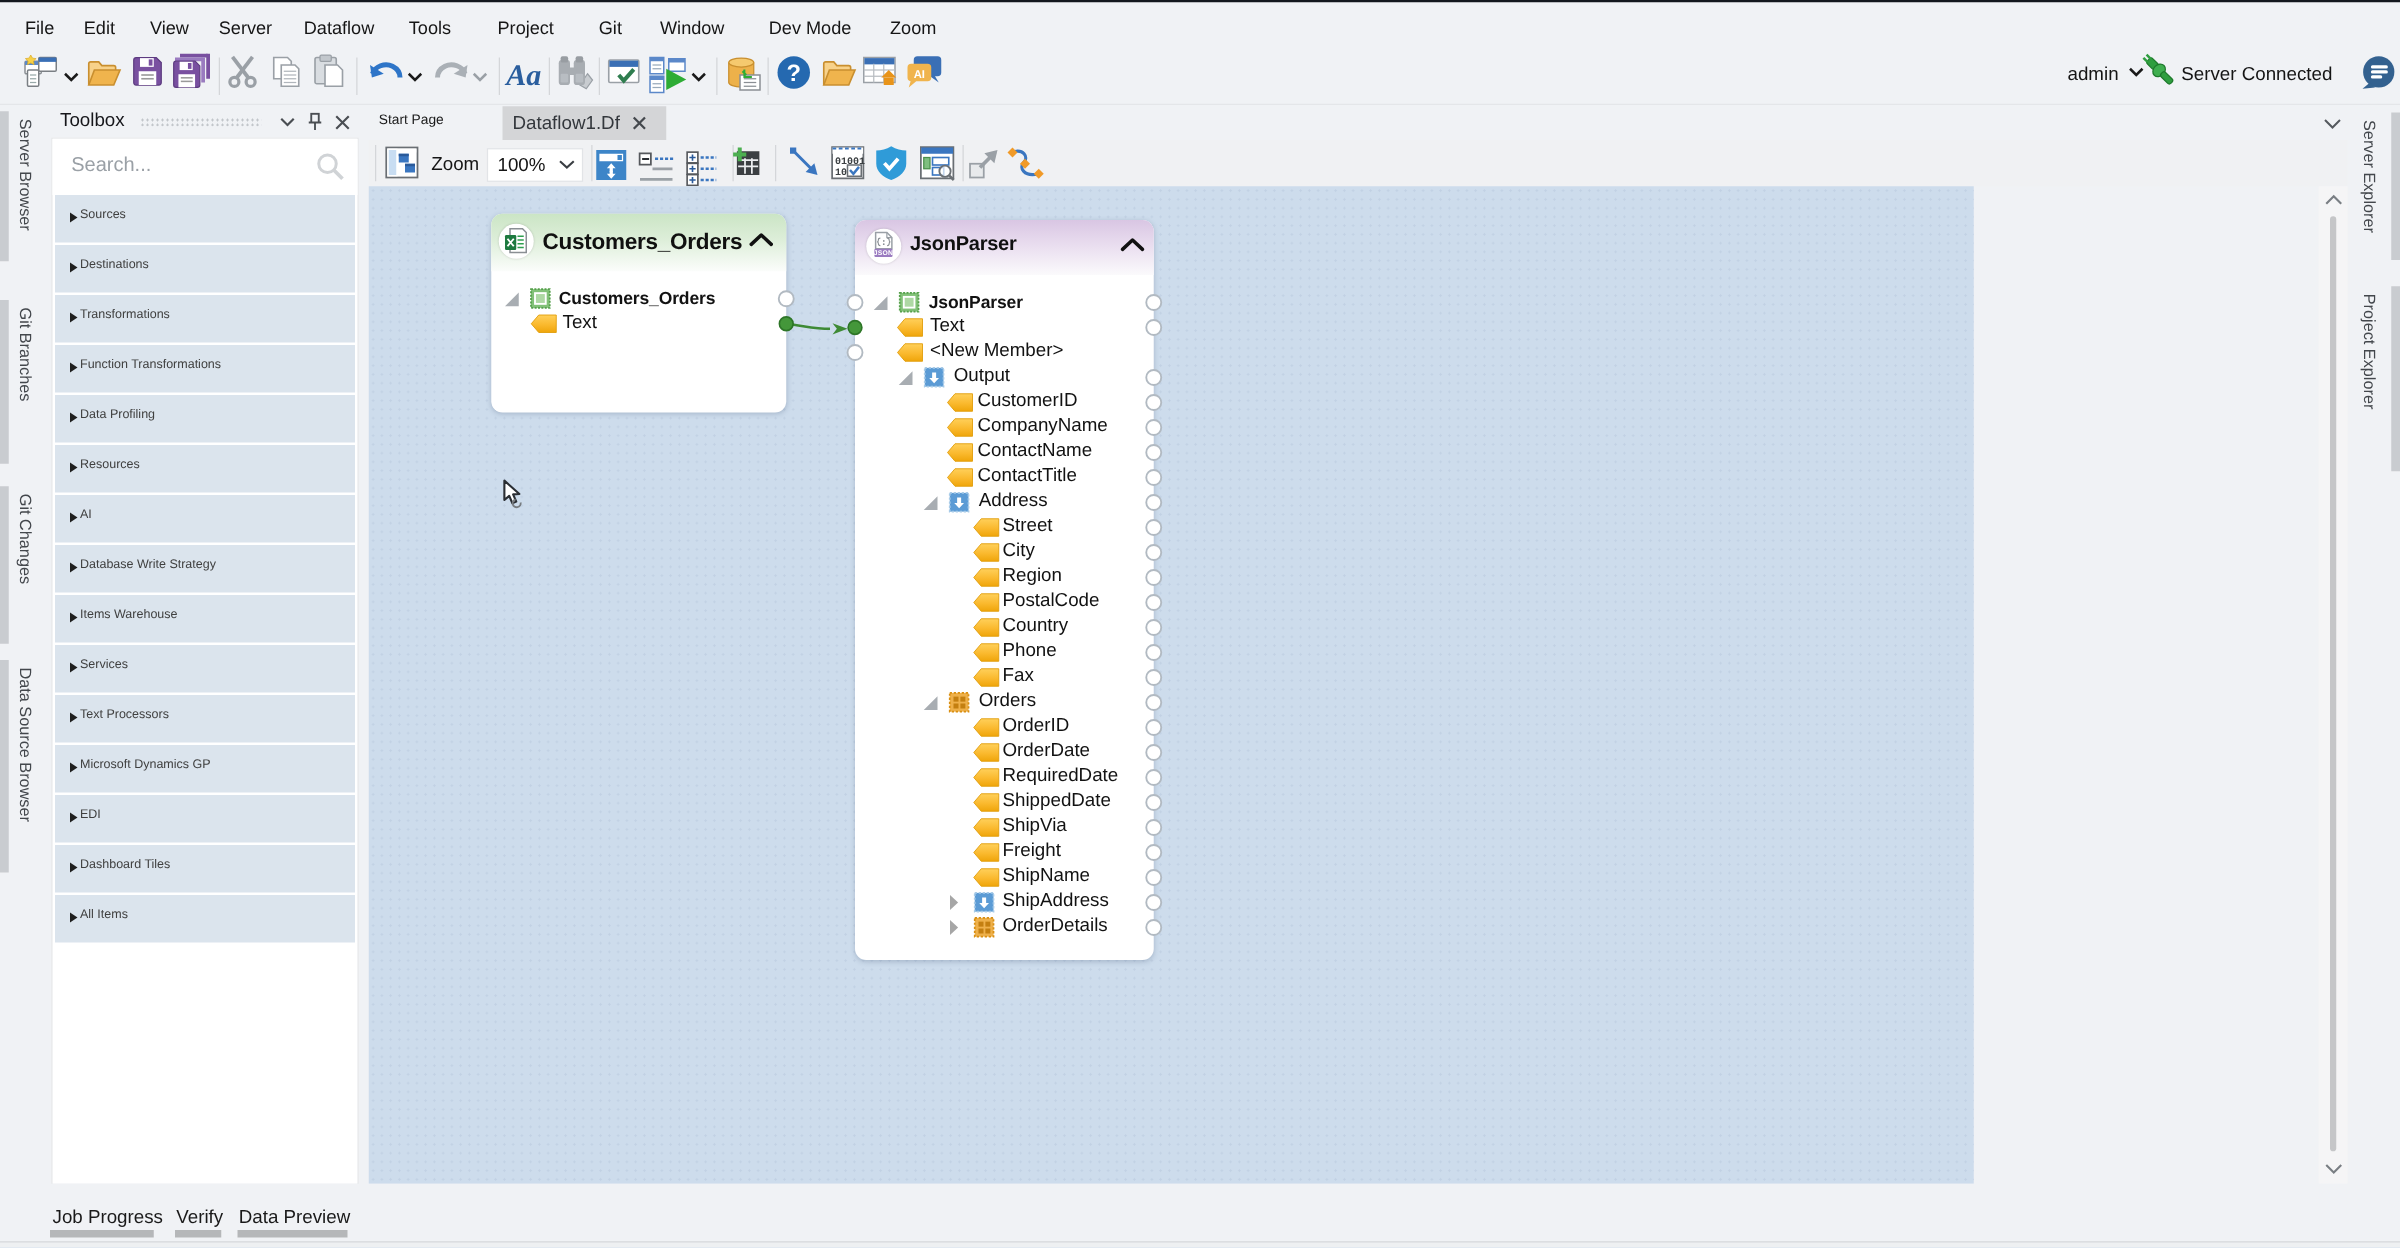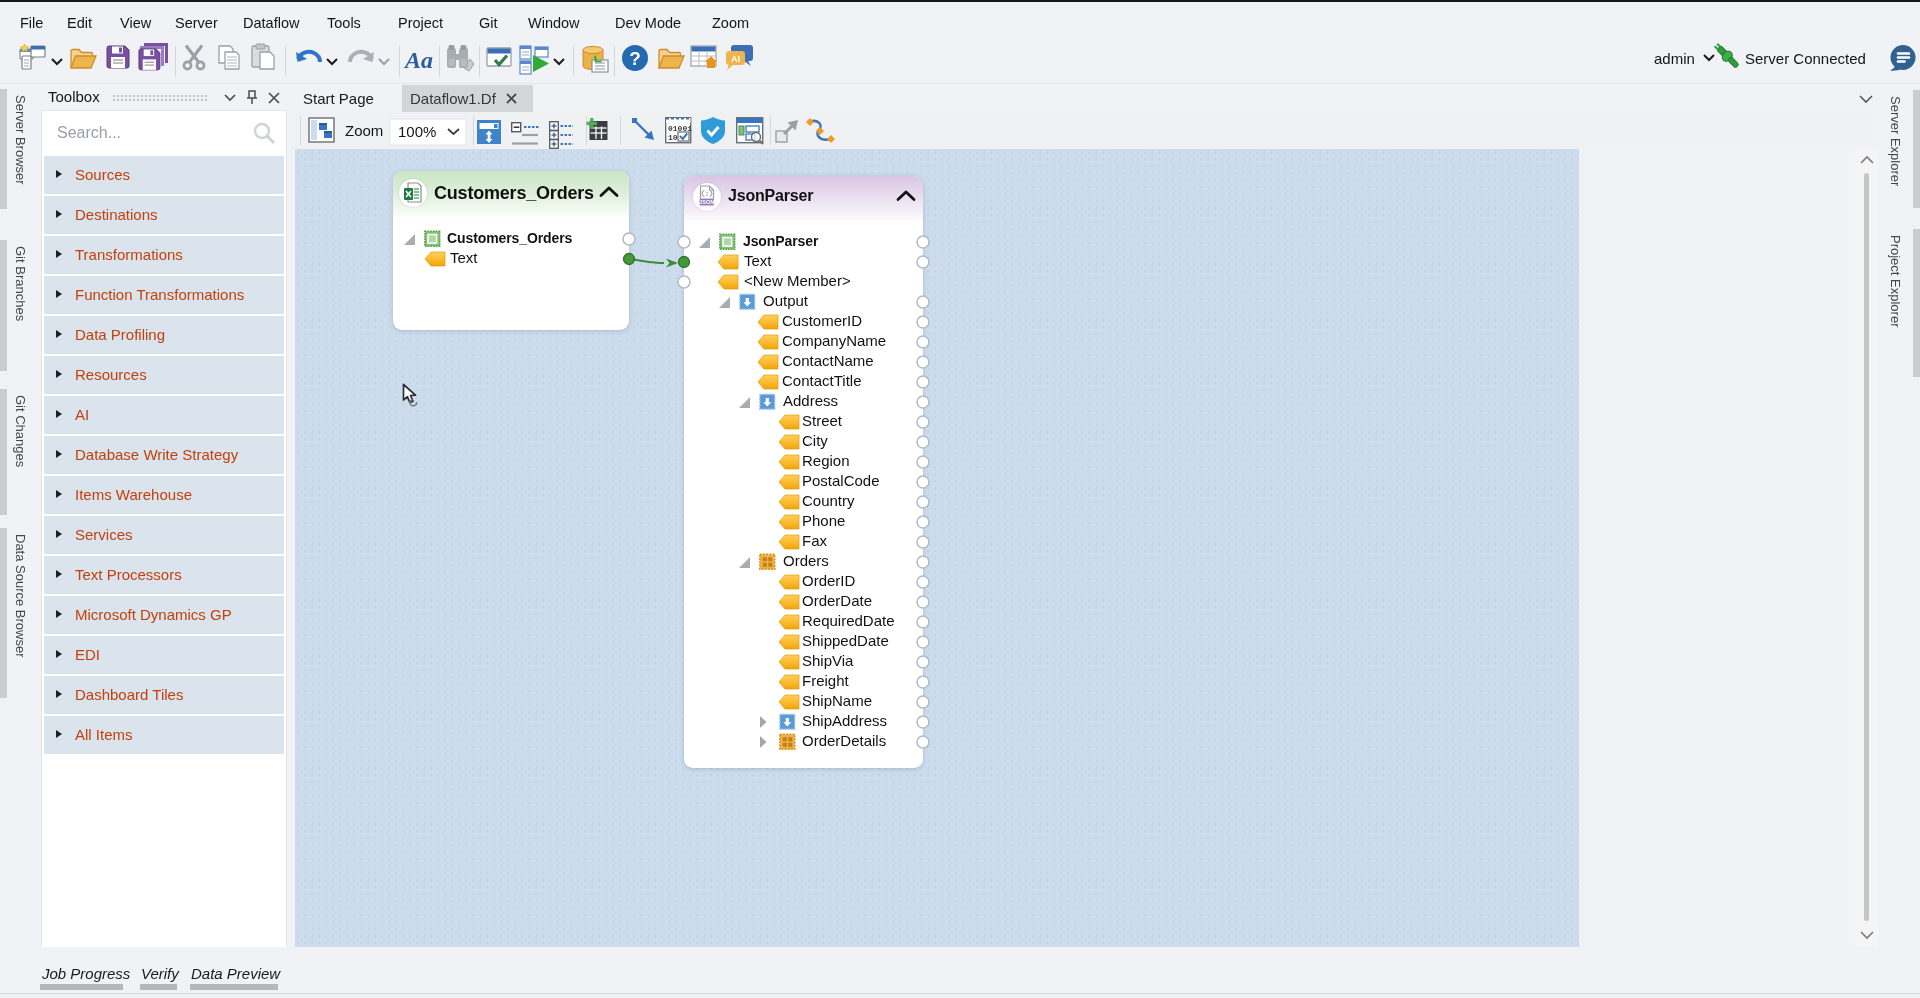--- a/index.html
+++ b/index.html
@@ -15,25 +15,25 @@
 #canvas { left:295px; top:149px; width:1284px; height:798px; background:#cddcec;
   background-image: radial-gradient(rgba(180,197,218,0.45) 1px, rgba(0,0,0,0) 1px); background-size:7px 7px; }
 #vscroll { left:1855px; top:149px; width:23px; height:798px; background:#f5f5f6; }
 #vthumb { position:absolute; left:9px; top:24px; width:5px; height:748px; background:#c5c6c8; border-radius:2.5px; }
 #toolbox { left:41px; top:85px; width:246px; height:863px; background:#f0f2f5; }
 #tbxtitle { position:absolute; left:0; top:0; width:246px; height:25px; }
 #tbxbody { position:absolute; left:0; top:25px; width:246px; height:838px; background:#ffffff; border:1px solid #e3e5e8; }
 #tbxsearch { position:absolute; left:1px; top:26px; width:244px; height:45px; background:#fff; }
 .tbxrow { position:absolute; left:3px; width:240px; height:38px; background:#dbe4ed; }
 .tbxrow .tri { position:absolute; left:12px; top:14px; width:0; height:0; border-left:6.5px solid #1f1f1f; border-top:4.8px solid rgba(0,0,0,0); border-bottom:4.8px solid rgba(0,0,0,0); }
-.tbxrow .lbl { position:absolute; left:31px; top:10px; font-size:15px; color:#c2410c; }
+.tbxrow .lbl { position:absolute; left:20px; top:10px; font-size:10px; color:#404040; }
 .vtab { position:absolute; font-size:13px; color:#43474c; writing-mode:vertical-rl; }
 .vbarL { position:absolute; left:0; width:7px; background:#c9ccd0; }
 .vbarR { position:absolute; right:0; width:7px; background:#c9ccd0; }
-#bottomtabs { left:0; top:947px; width:1920px; height:46px; background:#f0f2f5;font-style:italic; }
+#bottomtabs { left:0; top:947px; width:1920px; height:46px; background:#f0f2f5; }
 .btab { position:absolute; top:18px; font-size:15px; color:#1a1a1a; }
 .bbar { position:absolute; top:37px; height:6px; background:#b5b7b9; }
 #statusbar { left:0; top:993px; width:1920px; height:5px; background:#eef0f2; border-top:1px solid #d6d8db; }
 .node { position:absolute; background:#fff; border-radius:9px; box-shadow:0 1px 4px rgba(60,80,110,0.25); }
 .nodehdr { position:absolute; left:0; top:0; width:100%; border-radius:9px 9px 0 0; }
 .nodetitle { position:absolute; font-size:16px; font-weight:bold; color:#101010; letter-spacing:-0.2px; }
 .ncircle { position:absolute; width:28px; height:28px; background:#fff; border-radius:50%; box-shadow:0 0 2px rgba(0,0,0,0.18); }
 .trow { position:absolute; height:20px; font-size:15px; color:#121212; white-space:nowrap; }
 .trow.b { font-size:14px; font-weight:bold; letter-spacing:-0.1px; padding-top:1px; }
 </style></head>
@@ -218,21 +218,21 @@
         <path d="M1896,26 l-6,5 l10,-1 Z" fill="#33618f"></path>
         <g stroke="#fff" stroke-width="2.6" stroke-linecap="round">
           <line x1="1898" y1="13.5" x2="1909" y2="13.5"></line>
           <line x1="1898" y1="17.5" x2="1909" y2="17.5"></line>
           <line x1="1898" y1="21.5" x2="1904.5" y2="21.5"></line>
         </g>
       </g>
 </svg>
 </div>
 <div id="tabstrip" class="abs">
-<span style="position:absolute;left:303px;top:5px;font-size:15px;color:#1a1a1a">Start Page</span>
+<span style="position:absolute;left:303px;top:5px;font-size:11px;color:#1a1a1a">Start Page</span>
 <div id="activetab"></div>
 <span style="position:absolute;left:410px;top:5px;font-size:15px;color:#33373c">Dataflow1.Df</span>
 <svg width="18" height="18" style="position:absolute;left:503px;top:5px">
       <path d="M4,4 L13,13 M13,4 L4,13" stroke="#44484d" stroke-width="1.8"></path>
     </svg>
 <svg width="16" height="12" style="position:absolute;left:1858px;top:8px">
       <path d="M2,3 l6,6 l6,-6" fill="none" stroke="#55595e" stroke-width="1.6"></path>
     </svg>
 </div>
 <div id="canvastoolbar" class="abs">

